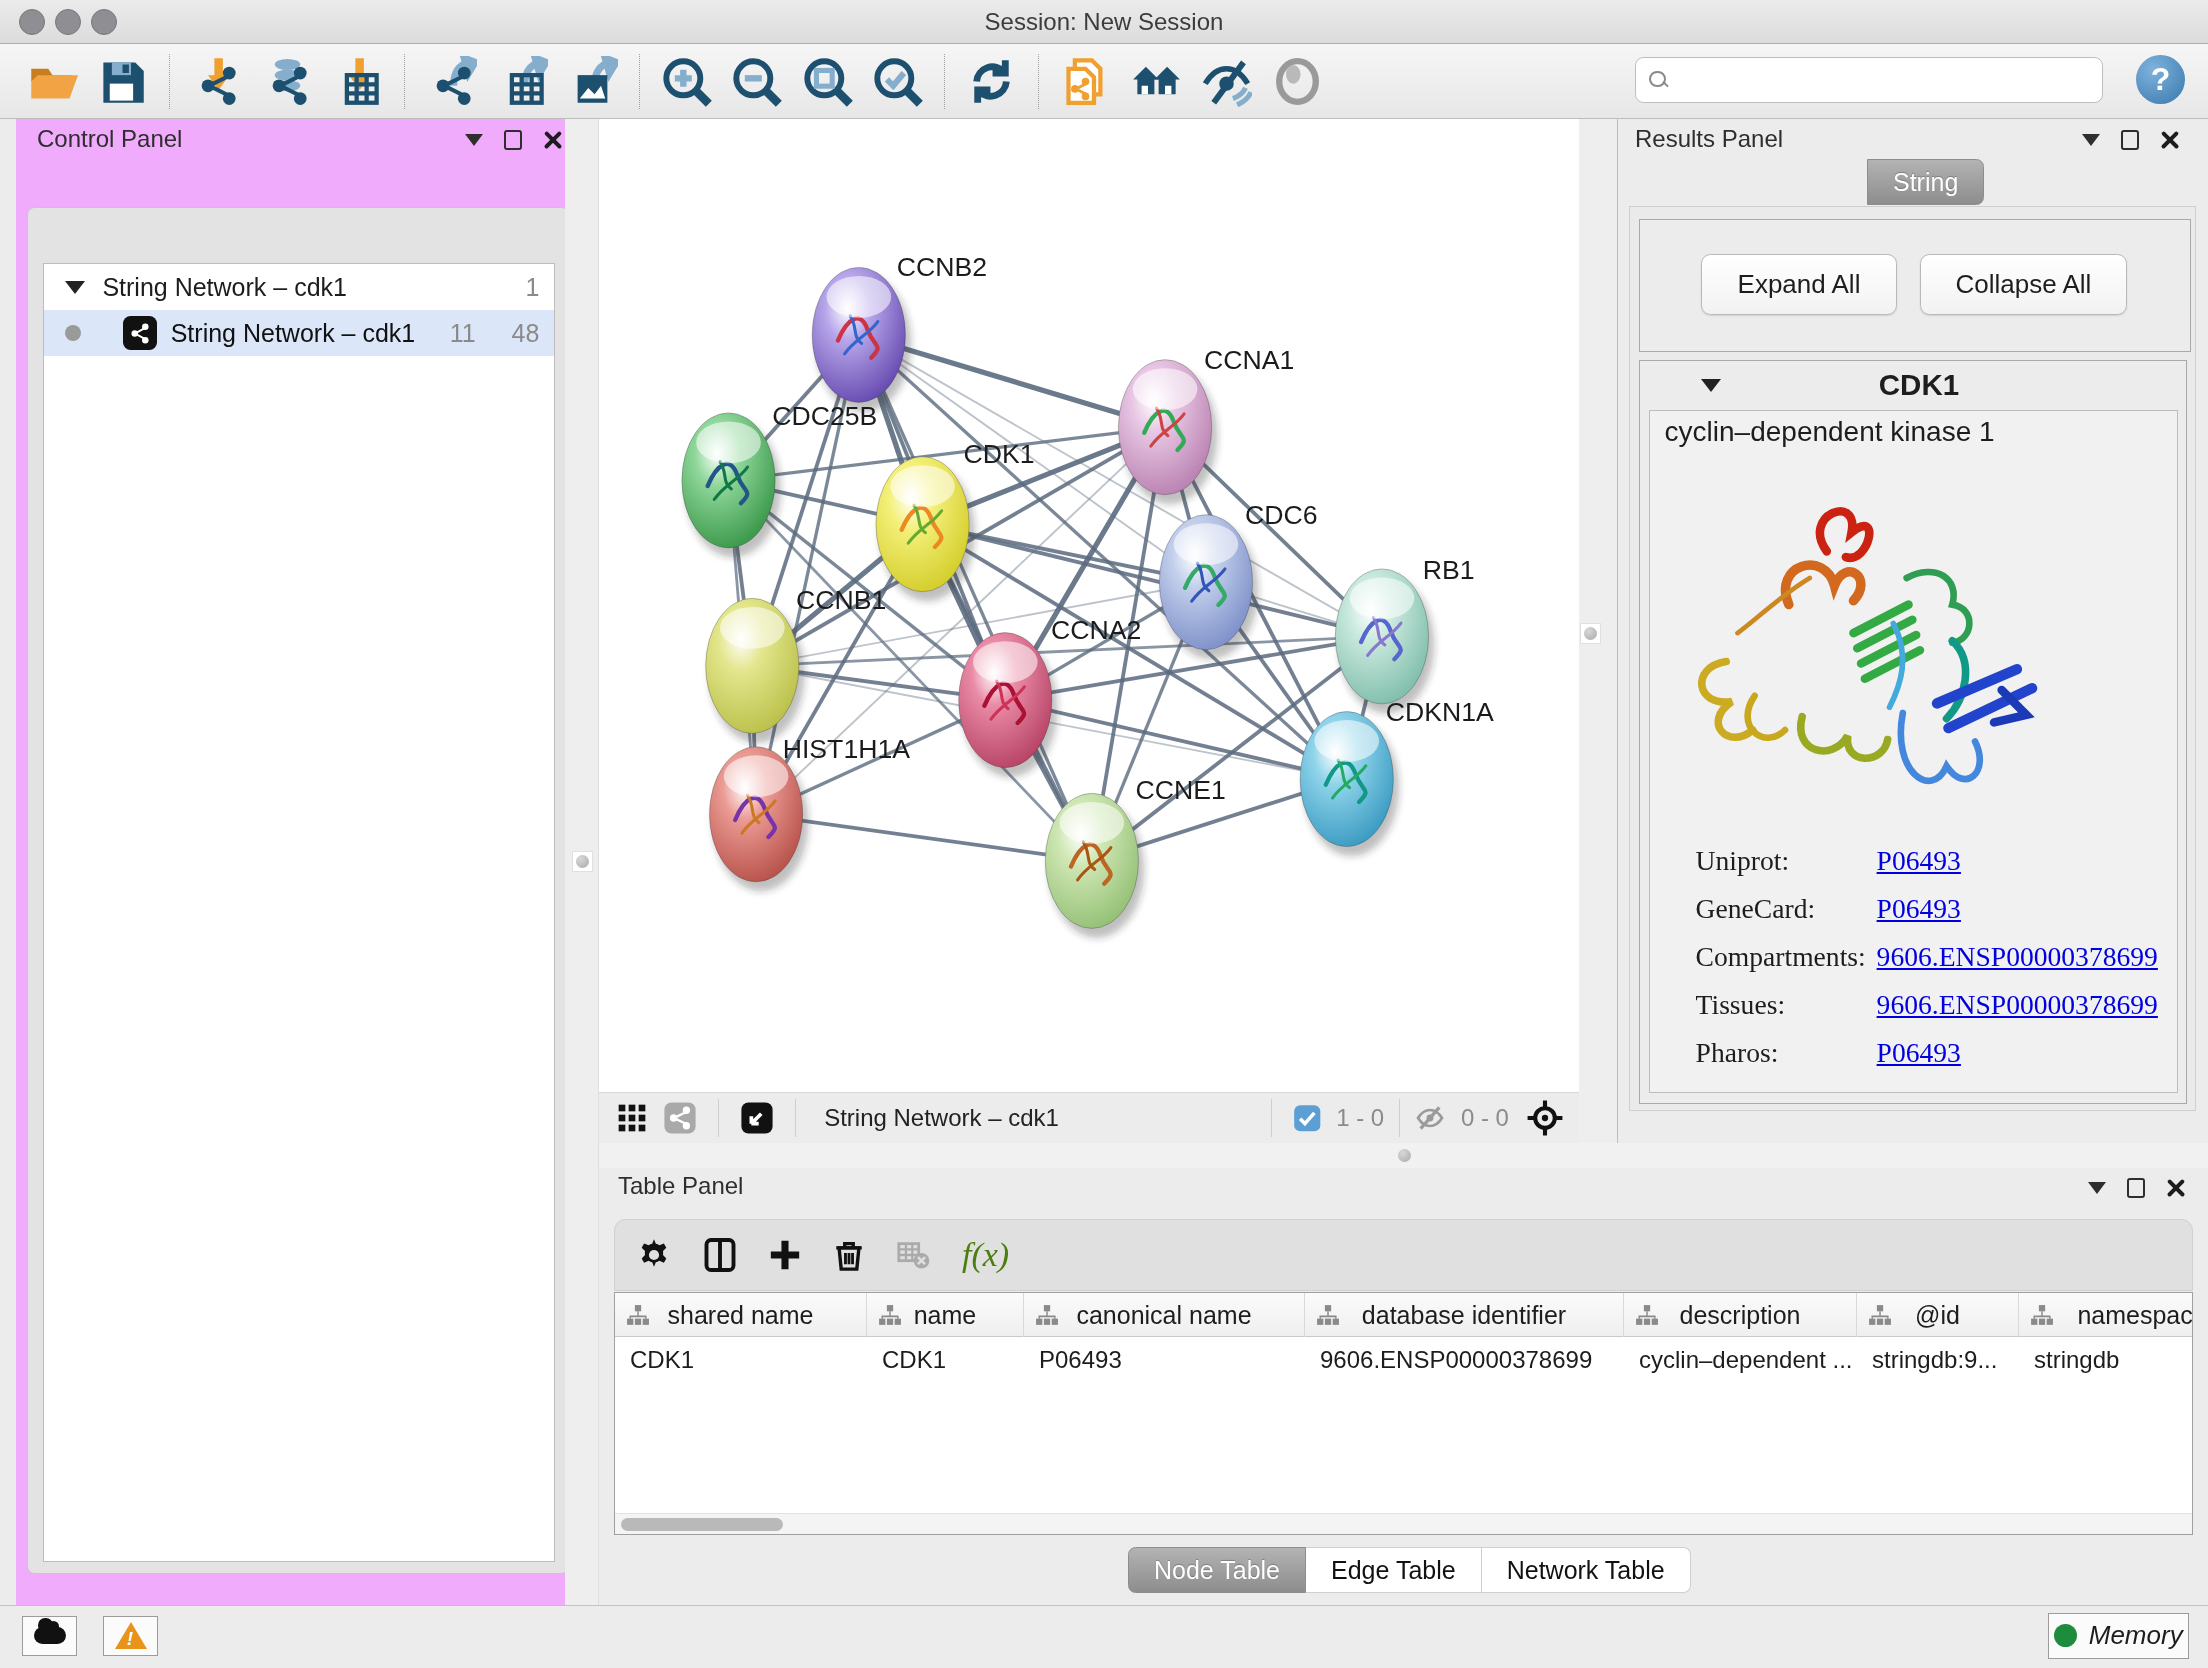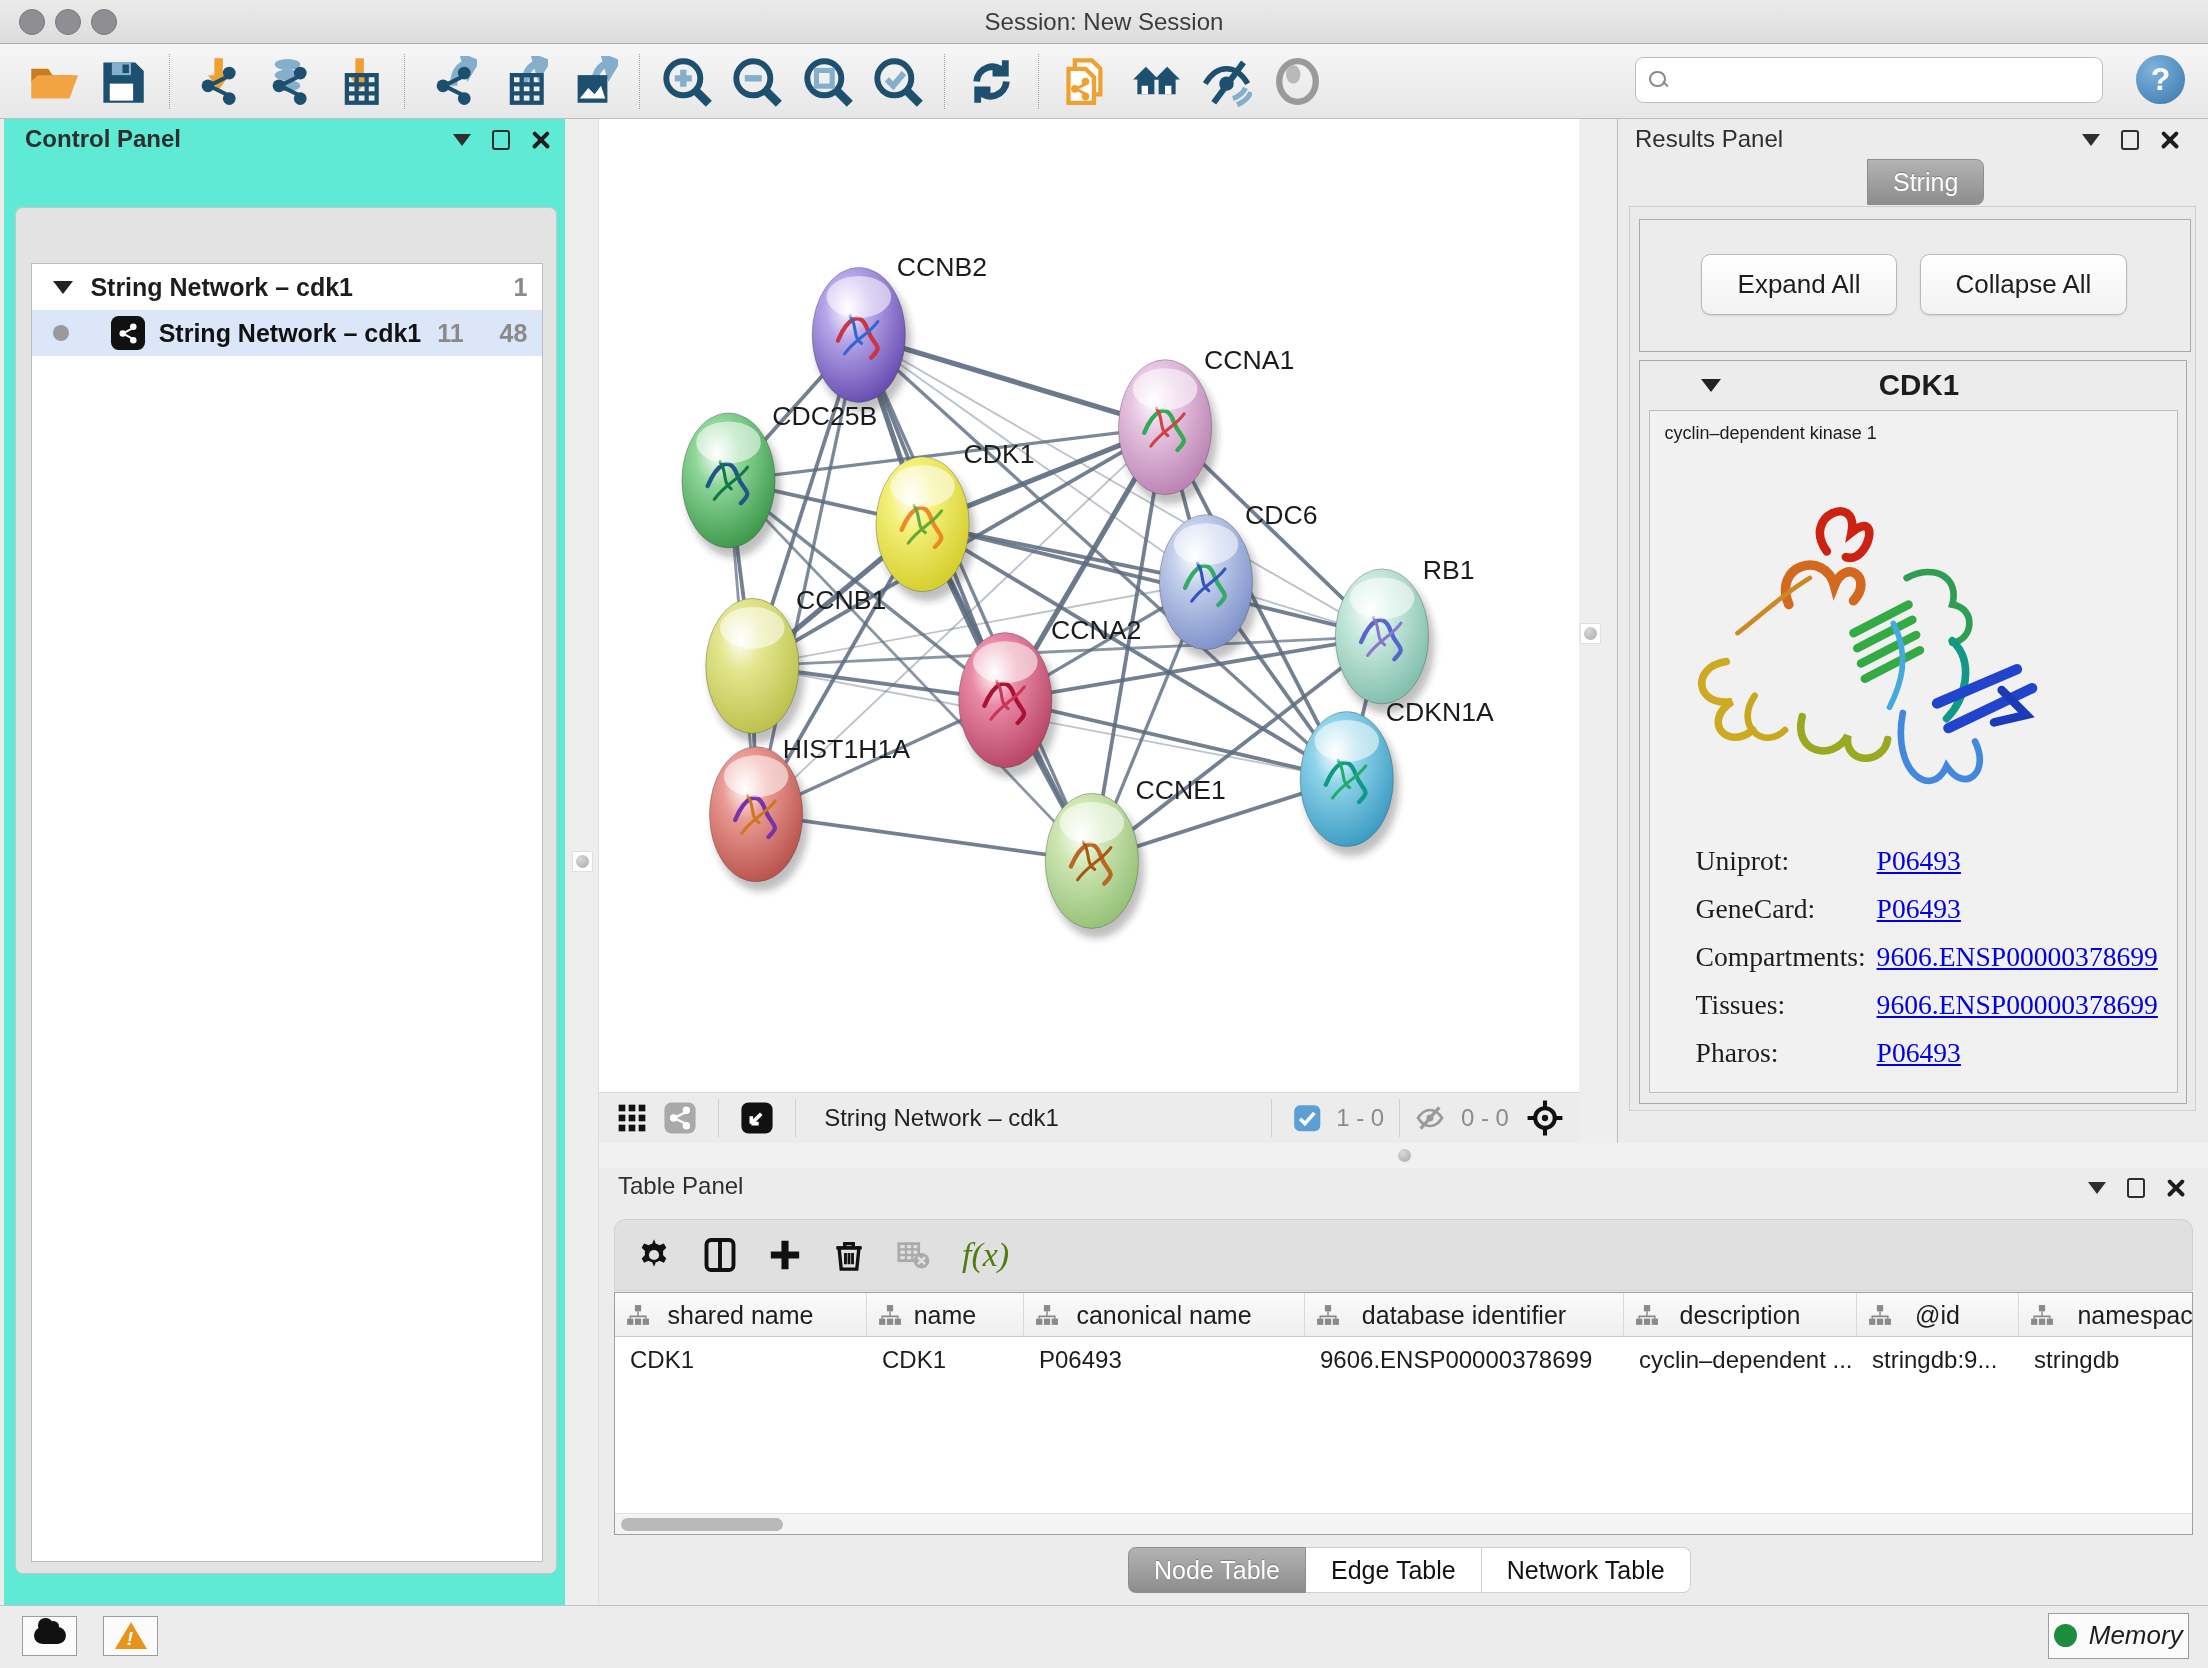--- a/index.html
+++ b/index.html
@@ -41,21 +41,21 @@
   .ctl-x::before{transform:rotate(45deg);} .ctl-x::after{transform:rotate(-45deg);}
 
   .tabrow{position:absolute;display:flex;}
   .tab{height:46px;padding:0 25px;background:#fff;border:1px solid #cfcfcf;border-left:none;
        font-size:25px;display:flex;align-items:center;justify-content:center;color:#111;}
   .tab:first-child{border-left:1px solid #cfcfcf;border-radius:7.6px 0 0 7.6px;}
   .tab:last-child{border-radius:0 7.6px 7.6px 0;}
   .tab.sel{background:linear-gradient(#b3b3b3,#8d8d8d);color:#fff;border-color:#8d8d8d;text-shadow:0 -1px 1px rgba(0,0,0,.25);}
 
   
-  #control-panel{position:absolute;left:4px;top:119px;width:565px;height:1487px;background:#5eead4;font-weight:bold;}
+  #control-panel{position:absolute;left:16px;top:119px;width:565px;height:1487px;background:#f0abfc;}
   #cp-box{position:absolute;left:11.4px;top:88px;width:542px;height:1367px;background:#e3e3e3;
           border:1px solid #c6c6c6;border-radius:7.6px;}
   #cp-tree-header{position:absolute;left:13.3px;top:13.3px;width:514px;height:38px;display:flex;align-items:center;}
   .chev{width:25px;height:21px;position:relative;margin-right:13.3px;}
   .chev i{position:absolute;left:0;width:17px;height:17px;border-style:solid;border-width:0 0 3.8px 3.8px;}
   .chev.down i{border-color:#9a9a9a;transform:rotate(-45deg);} 
   .chev.down i:first-child{top:-3.8px;} .chev.down i:last-child{top:4.8px;}
   .chev.up i{border-color:#222;transform:rotate(135deg);}
   .chev.up i:first-child{top:0px;} .chev.up i:last-child{top:8.6px;}
   #cp-tree-label{flex:1;text-align:center;font-size:24px;}
@@ -87,21 +87,21 @@
   #results-panel{position:absolute;left:1617px;top:119px;width:592px;height:1024px;background:#ececec;border-left:1.9px solid #bdbdbd;}
   #rp-outer{position:absolute;left:11.4px;top:87px;width:567px;height:905px;background:#eaeaea;border:1px solid #cfcfcf;}
   #rp-btnbox{position:absolute;left:8.6px;top:12.4px;width:552px;height:133px;background:#ececec;border:1px solid #a9a9a9;}
   .rp-btn{position:absolute;top:34px;height:61px;background:linear-gradient(#ffffff,#f2f2f2);border:1px solid #b9b9b9;
      border-radius:9.5px;font-size:26px;display:flex;align-items:center;justify-content:center;box-shadow:0 1px 1.9px rgba(0,0,0,.12);}
   #rp-card{position:absolute;left:8.6px;top:153px;width:548px;height:744px;background:#ececec;border:1px solid #a9a9a9;}
   #rp-card-head{position:absolute;left:0;top:0;width:100%;height:48px;display:flex;align-items:center;}
   #rp-card-head .tri-down{margin-left:61px;}
   #rp-gene{flex:1;text-align:center;margin-right:86px;font-size:29.5px;font-weight:bold;}
   #rp-content{position:absolute;left:8.6px;top:49px;width:529px;height:683px;background:#f1f1f1;border:1px solid #bdbdbd;overflow:hidden;}
-  #rp-desc{position:absolute;left:15px;top:12px;font-size:18px;}
+  #rp-desc{position:absolute;left:15px;top:5px;font-size:28px;}
   #rp-structure{position:absolute;left:17px;top:53px;}
   #rp-cross{position:absolute;left:21px;top:418px;font-family:"Liberation Serif","DejaVu Serif",serif;}
   #rp-cross-title{font-size:28.5px;font-weight:bold;}
   .cl-row{display:flex;margin-top:16px;font-size:27.6px;}
   .cl-label{width:181px;margin-left:25px;}
   .cl-link{color:#0000e0;text-decoration:underline;}
 
   
   #table-panel{position:absolute;left:599px;top:1168px;width:1609px;height:438px;background:#ececec;}
   #tp-toolbar{position:absolute;left:15px;top:51px;width:1579px;height:72px;background:#e0e0e0;

